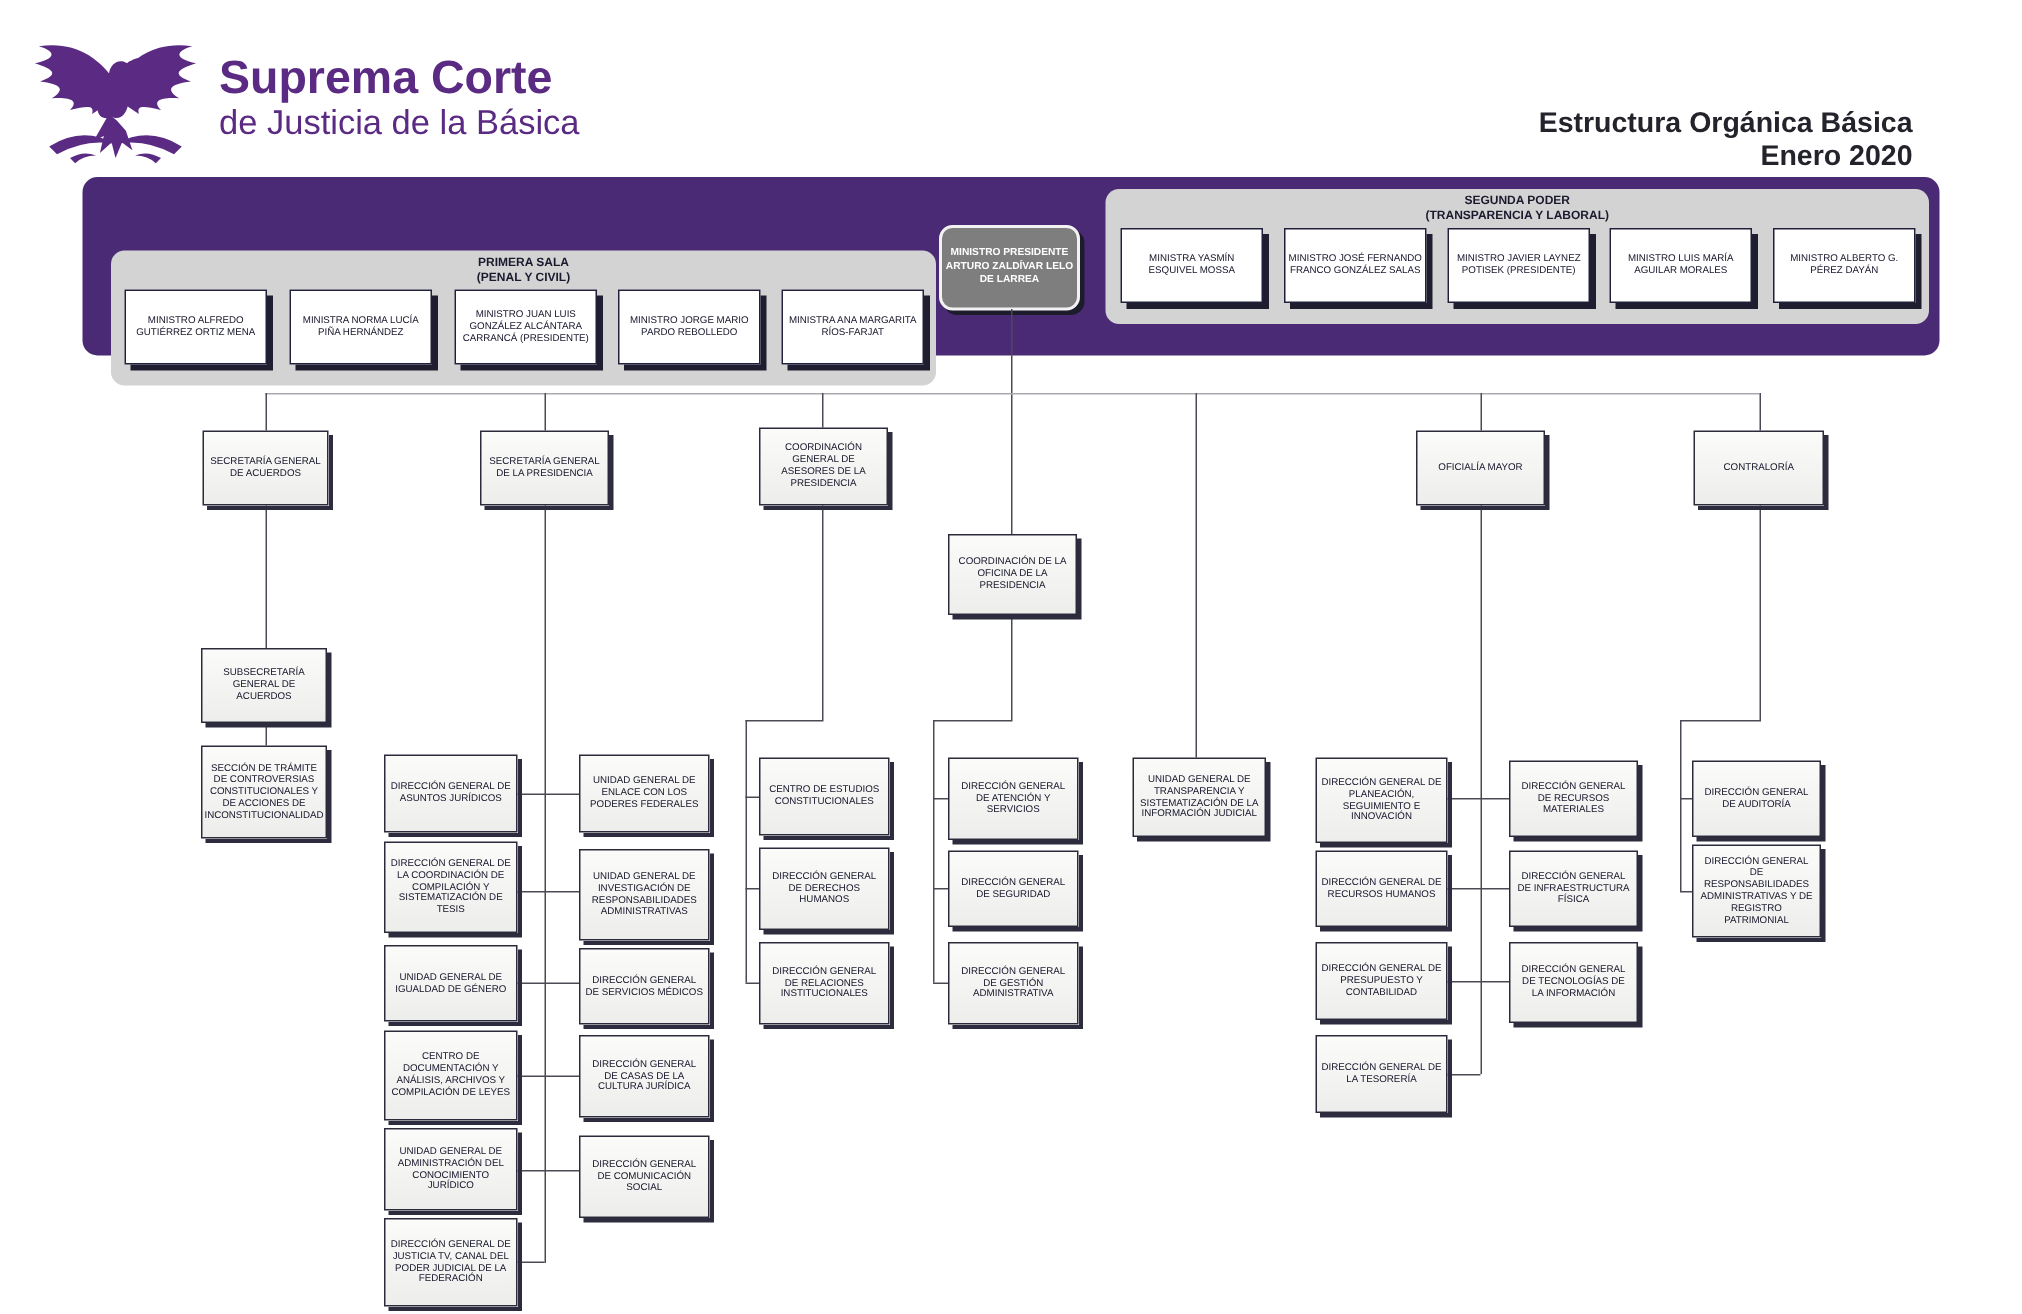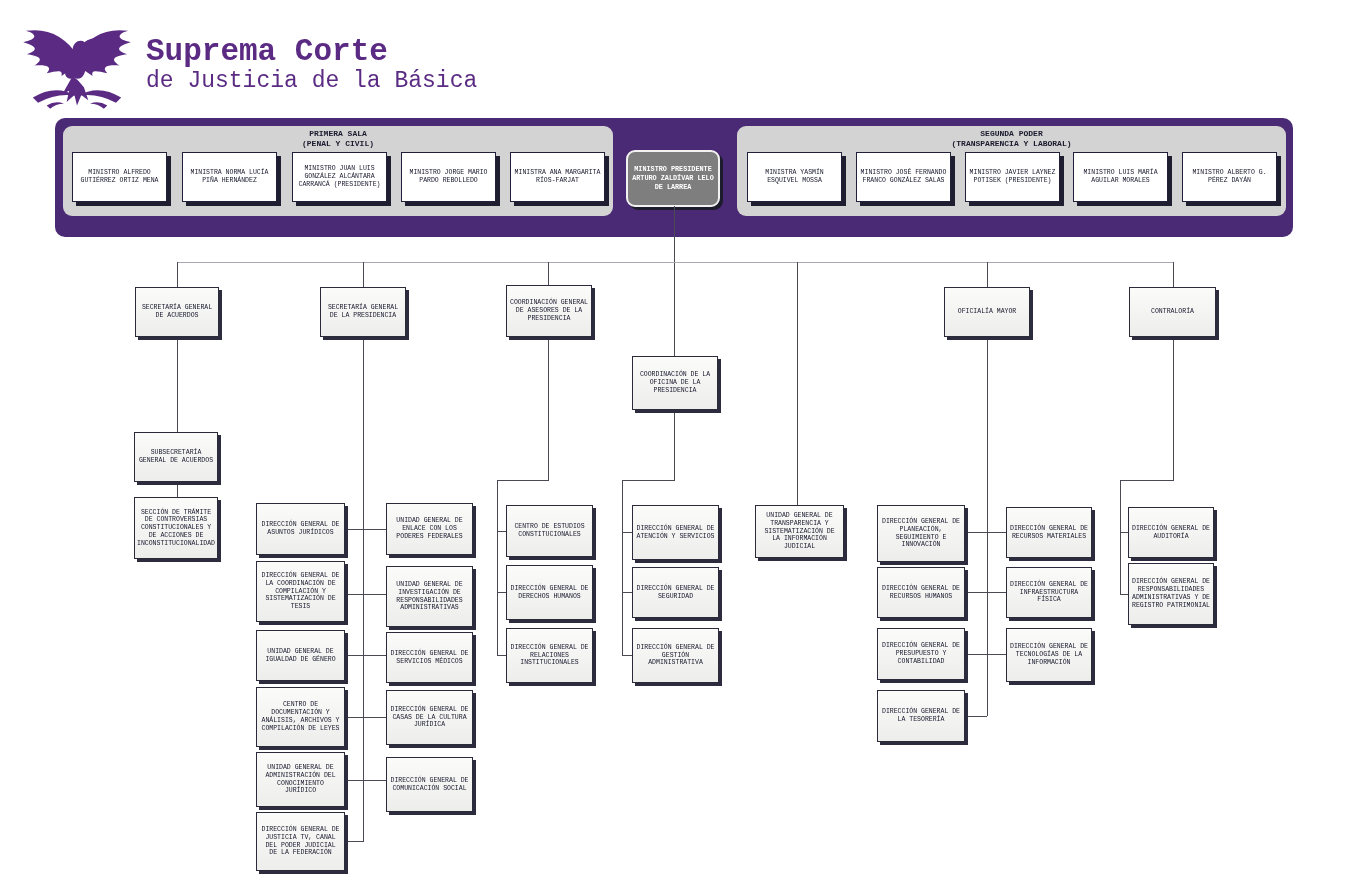--- a/index.html
+++ b/index.html
@@ -1,29 +1,29 @@
 <!DOCTYPE html>
 <html><head>
 <meta charset="utf-8">
 <style>
   html,body{margin:0;padding:0;background:#ffffff;}
   #stage{position:relative;width:1348px;height:876px;background:#fff;overflow:hidden;
-         font-family:Liberation Mono, monospace;}
+         font-family:Liberation Sans, sans-serif;}
   
   #logo-eagle{position:absolute;left:12px;top:20px;width:130px;height:98px;}
   #logo-text{position:absolute;left:146px;top:36px;color:#5b2b84;}
   #logo-title{font-size:31px;font-weight:bold;line-height:1;}
   #logo-sub{font-size:23px;line-height:1.1;margin-top:2px;}
   #doc-title{position:absolute;right:73px;top:72px;text-align:right;color:#23232b;
              font-weight:bold;font-size:19px;line-height:1.15;}
   
   #banner{position:absolute;left:55px;top:118px;width:1238px;height:119px;background:#4b2a75;
           border-radius:10px;}
   .sala-panel{position:absolute;top:8px;height:90px;background:#d3d3d3;border-radius:9px;}
-  #panel-primera{left:8px;width:550px;}
+  #panel-primera{left:19px;width:550px;margin-top:41px;}
   #panel-segunda{left:682px;width:549px;}
   .sala-title{position:absolute;top:3px;left:0;width:100%;text-align:center;font-size:8px;
               font-weight:bold;color:#1a1a2e;line-height:1.2;}
   .mbox{position:absolute;top:26px;width:95px;height:50px;background:#ffffff;
         border:1px solid #20203a;box-shadow:4px 4px 0 0 #1e1e30;
         display:flex;align-items:center;justify-content:center;text-align:center;
         font-size:6.5px;line-height:1.25;color:#16162b;padding:1px 2px;box-sizing:border-box;}
   #president-box{position:absolute;left:571px;top:32px;width:94px;height:57px;background:#7e7e7e;
         border:2px solid #f2f2f2;border-radius:9px;box-shadow:3px 3px 0 0 #1c1c2c;
         display:flex;align-items:center;justify-content:center;text-align:center;
@@ -53,20 +53,24 @@
       <path d="M70 63 L58 84 L66 80 L63 93 L72 85 L75 97 L80 85 L88 91 L83 76 L76 68 Z"></path>
       <path d="M24 88 Q50 72 74 86 Q52 82 30 94 Z"></path>
       <path d="M126 88 Q100 72 76 86 Q98 82 120 94 Z"></path>
       <path d="M40 97 q10 -6 20 -2 q-10 0 -16 6 Z"></path>
       <path d="M110 97 q-10 -6 -20 -2 q10 0 16 6 Z"></path>
     </g>
   </svg>
   <div id="logo-text">
     <div id="logo-title">Suprema Corte</div>
     <div id="logo-sub">de Justicia de la Básica</div>
+  </div>
+  <div id="doc-title">
+    <div>Estructura Orgánica Básica</div>
+    <div>Enero 2020</div>
   </div>
 
   <div id="banner">
     <div id="panel-primera" class="sala-panel">
       <div class="sala-title">
         <span>PRIMERA SALA</span><br>
         <span>(PENAL Y CIVIL)</span>
       </div>
       <div class="mbox" style="left:9px">MINISTRO ALFREDO GUTIÉRREZ ORTIZ MENA</div>
       <div class="mbox" style="left:119px">MINISTRA NORMA LUCÍA PIÑA HERNÁNDEZ</div>

